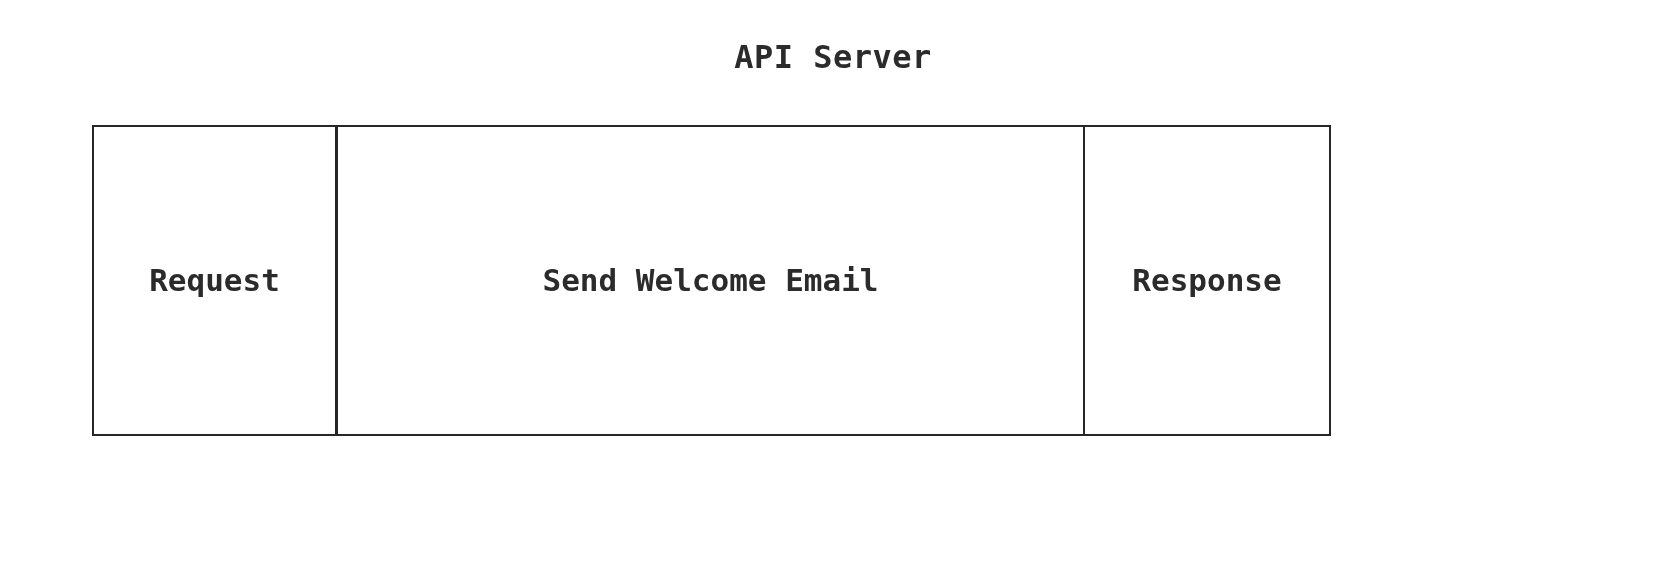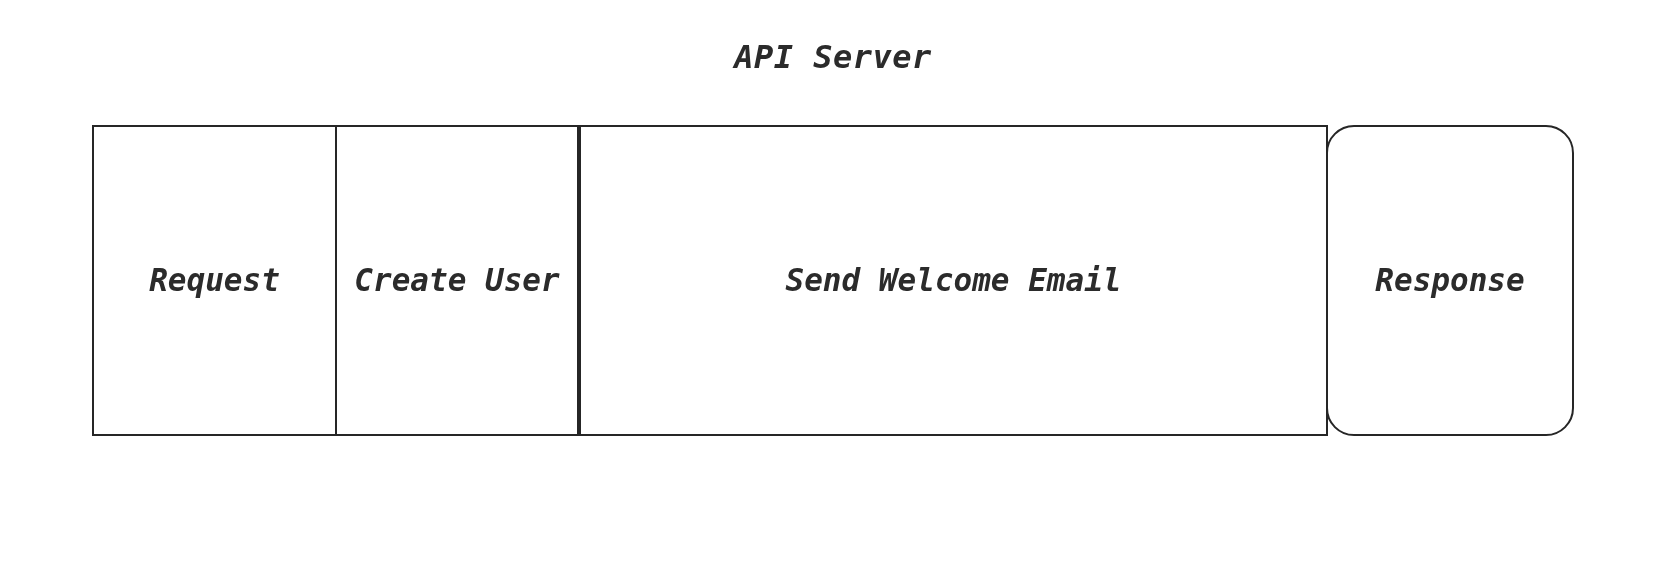--- a/index.html
+++ b/index.html
@@ -1,15 +1,15 @@
 <!DOCTYPE html>
 <html><head>
 <meta charset="utf-8">
 <style>
-  * { box-sizing: border-box; margin: 0; padding: 0; font-style: italic; }
+  * { box-sizing: border-box; margin: 0; padding: 0; }
   html, body {
     width: 1662px;
     height: 570px;
     background: #ffffff;
     font-family: "DejaVu Sans Mono", "Liberation Mono", monospace;
     overflow: hidden;
   }
   .stage {
     position: relative;
     width: 1662px;
@@ -46,38 +46,35 @@
     font-size: 31px;
     font-weight: 600;
     color: #2b2b2b;
     line-height: 1.25;
     padding: 0 8px;
   }
   .span-box + .span-box { margin-left: -2px; }
   .span-box.w-request  { flex: 0 0 245px; }
   .span-box.w-create   { flex: 0 0 245px; border-right-width: 3px; }
   .span-box.w-email    { flex: 0 0 750px; border-left-width: 3px; text-align: center; }
-  .span-box.w-response { flex: 0 0 248px; border-radius: 28px; }
+  .span-box.w-response { flex: 0 0 248px; }
 </style>
 </head>
 <body>
 
 <div class="stage">
 
   <div class="diagram-title">API Server</div>
 
   <div class="span-bar">
 
     <div class="span-box w-request">
       <span>Request</span>
     </div>
 
-    <div class="span-box w-create">
-      <span>Create User</span>
-    </div>
 
     <div class="span-box w-email">
       <span>Send Welcome Email</span>
     </div>
 
     <div class="span-box w-response">
       <span>Response</span>
     </div>
 
   </div>

